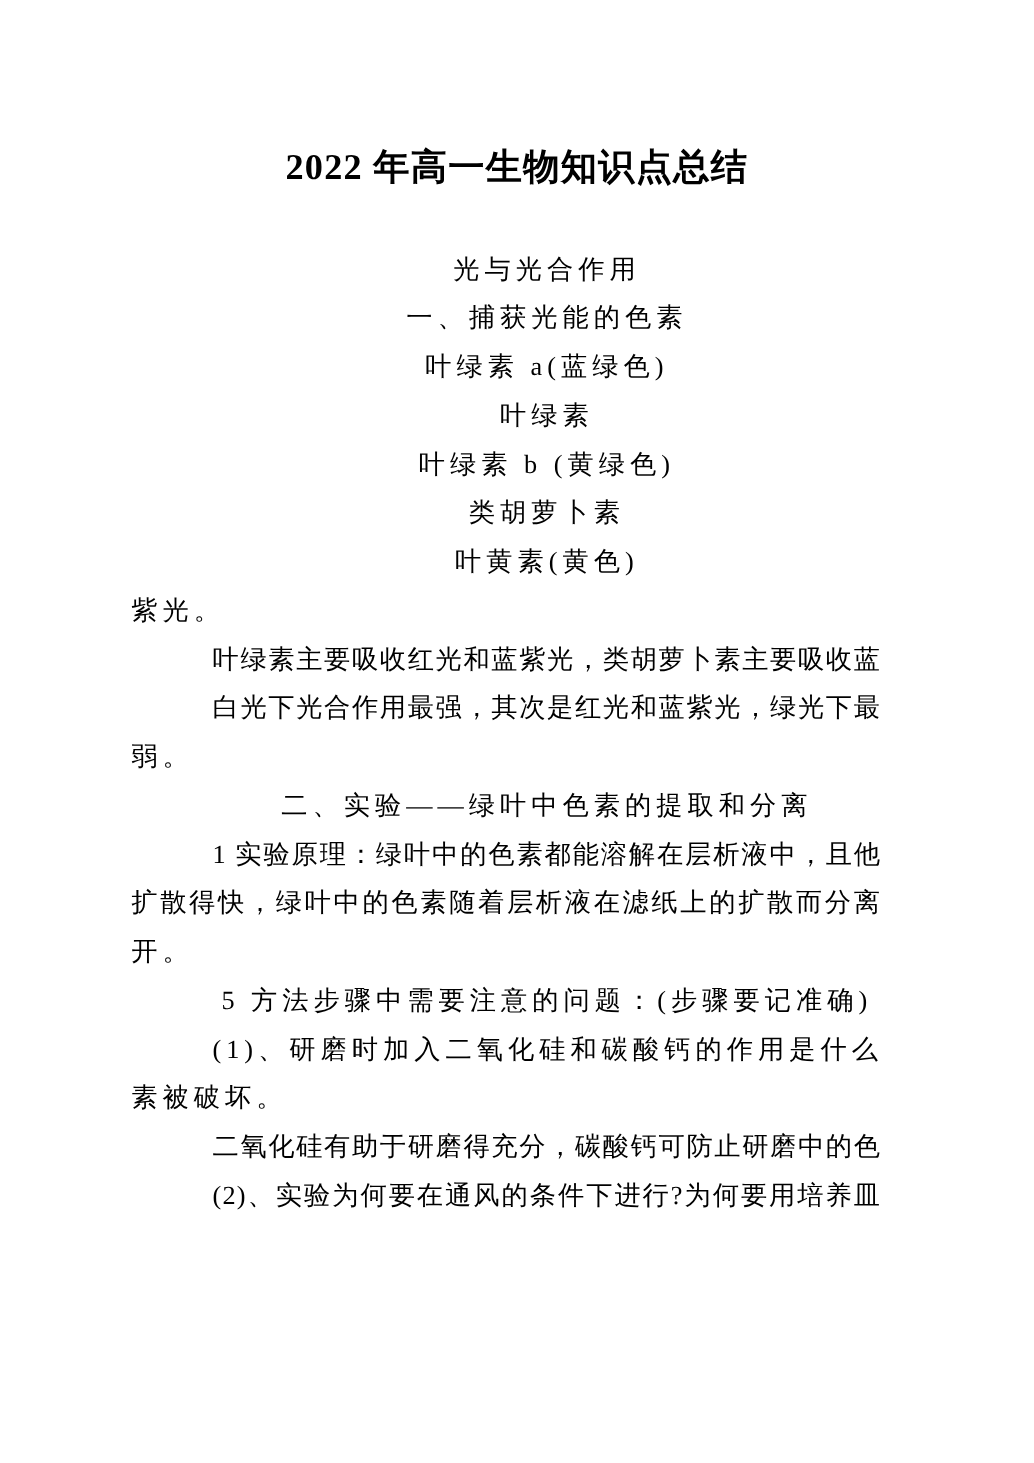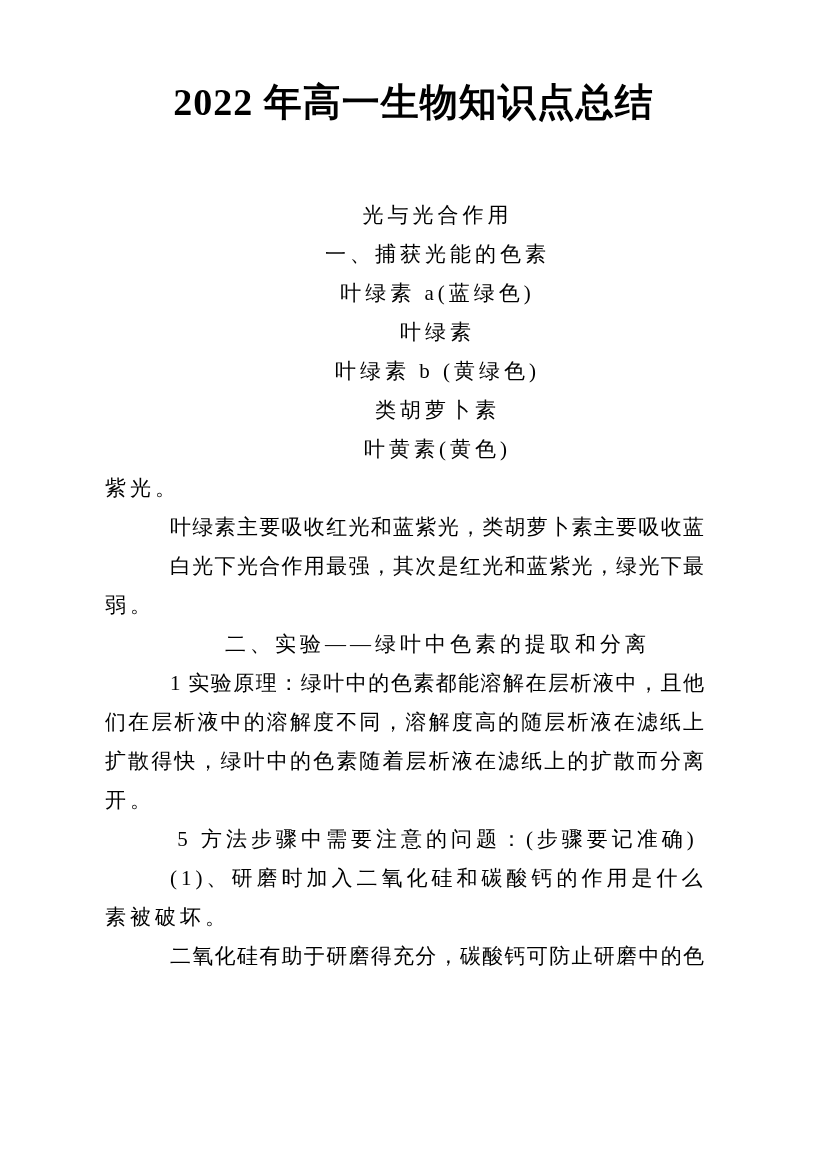--- a/index.html
+++ b/index.html
@@ -11,25 +11,25 @@
     position: relative;
     width: 827px;
     height: 1170px;
     background: #ffffff;
     color: #000000;
     overflow: hidden;
     font-family: "Liberation Serif", "DejaVu Serif", serif;
   }
   .doc-title {
     position: absolute;
-    top: 80px;
+    top: 112px;
     left: 0;
     width: 827px;
     text-align: center;
-    font-size: 38px;
+    font-size: 29px;
     font-weight: bold;
     line-height: 44px;
     letter-spacing: 1px;
     white-space: nowrap;
   }
   .doc-body {
     position: absolute;
     top: 196px;
     left: 105px;
     width: 600px;
@@ -65,21 +65,21 @@
       <div class="doc-line indent">叶绿素</div>
       <div class="doc-line indent">叶绿素 b (黄绿色)</div>
       <div class="doc-line indent">类胡萝卜素</div>
       <div class="doc-line indent">叶黄素(黄色)</div>
       <div class="doc-line">紫光。</div>
       <div class="doc-line indent fill">叶绿素主要吸收红光和蓝紫光，类胡萝卜素主要吸收蓝</div>
       <div class="doc-line indent fill">白光下光合作用最强，其次是红光和蓝紫光，绿光下最</div>
       <div class="doc-line">弱。</div>
       <div class="doc-line indent">二、实验——绿叶中色素的提取和分离</div>
       <div class="doc-line indent fill">1 实验原理：绿叶中的色素都能溶解在层析液中，且他</div>
-      <div class="doc-line fill">们在层析液中的溶解度不同，溶解度高的随层析液在滤纸上</div>
       <div class="doc-line fill">扩散得快，绿叶中的色素随着层析液在滤纸上的扩散而分离</div>
       <div class="doc-line">开。</div>
       <div class="doc-line indent">5 方法步骤中需要注意的问题：(步骤要记准确)</div>
       <div class="doc-line indent">(1)、研磨时加入二氧化硅和碳酸钙的作用是什么?</div>
       <div class="doc-line">素被破坏。</div>
       <div class="doc-line indent fill">二氧化硅有助于研磨得充分，碳酸钙可防止研磨中的色</div>
+      <div class="doc-line indent fill">(2)、实验为何要在通风的条件下进行?为何要用培养皿</div>
     </div>
 </div>
 
 </body></html>

